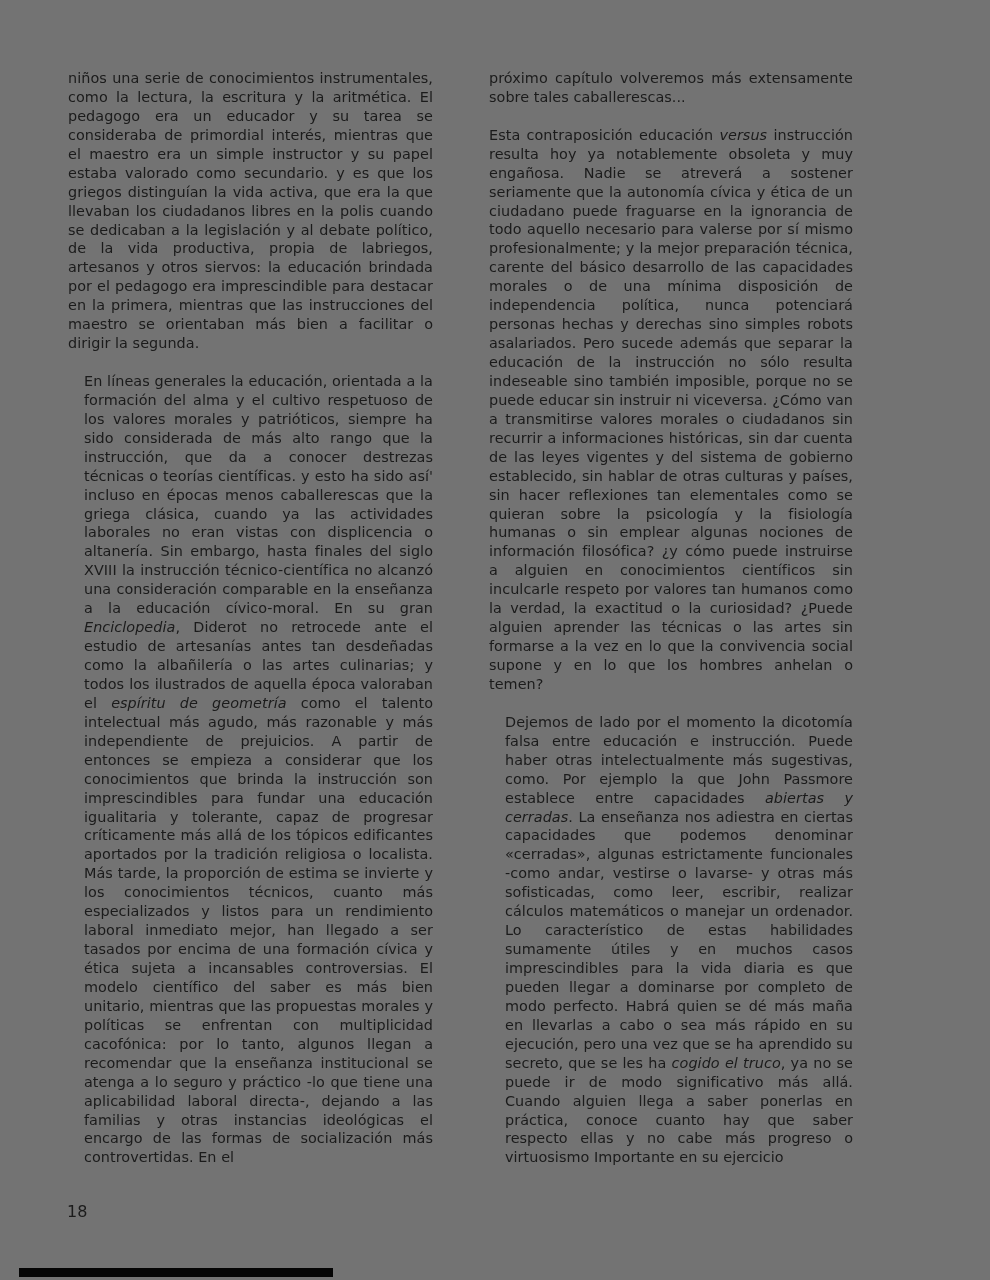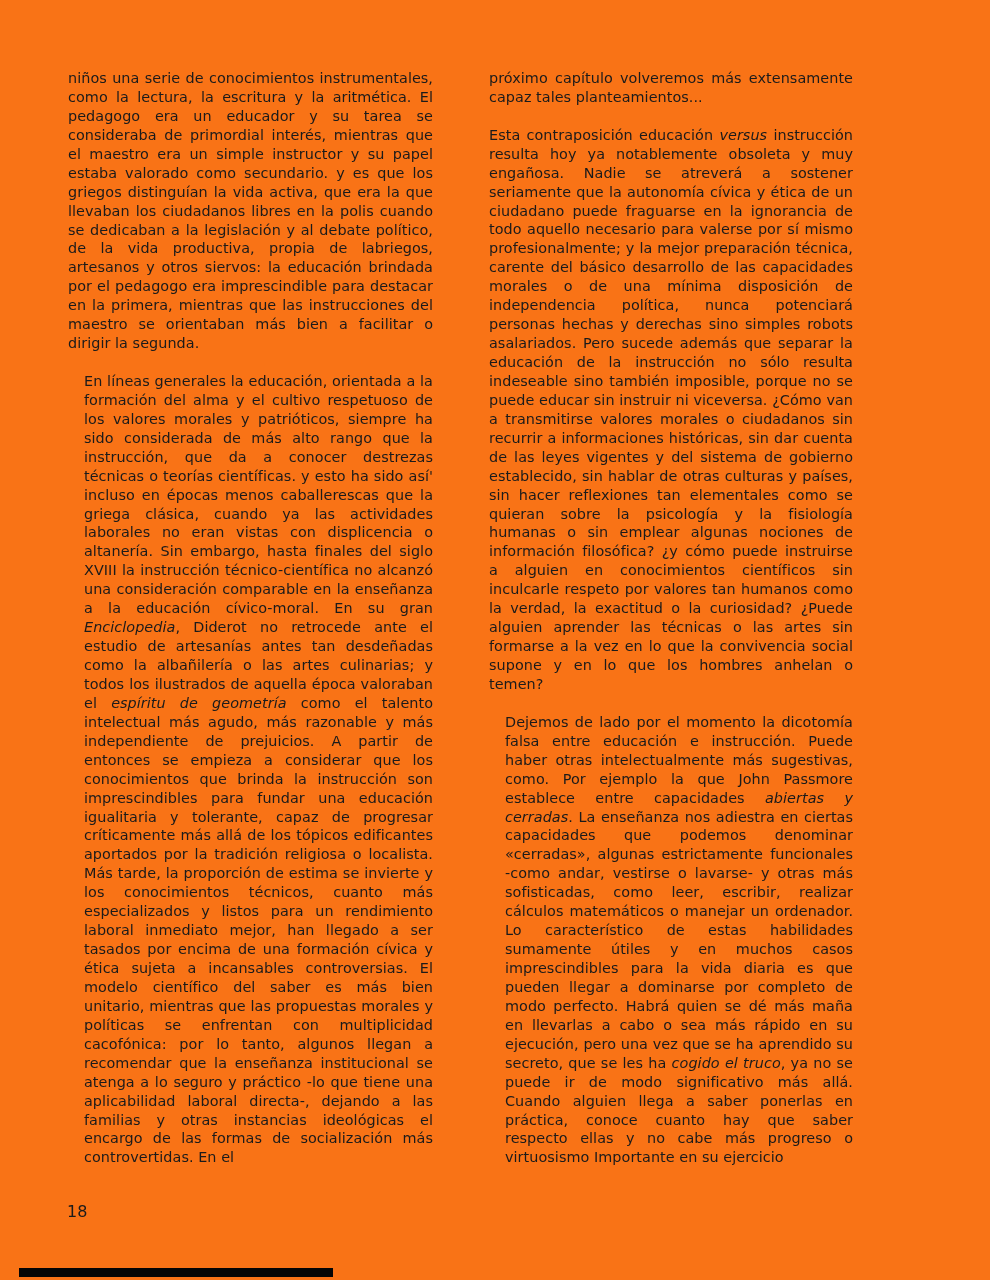--- a/index.html
+++ b/index.html
@@ -4,21 +4,21 @@
 <style>
   html, body {
     margin: 0;
     padding: 0;
     background: #ffffff;
   }
   .page {
     position: relative;
     width: 990px;
     height: 1280px;
-    background: #f97316;
+    background: #737373;
     overflow: hidden;
     font-family: "DejaVu Sans", sans-serif;
     color: #1b1b1b;
   }
   .column {
     position: absolute;
     top: 69px;
     text-align: justify;
     text-justify: inter-word;
     font-size: 14.4px;
@@ -56,21 +56,21 @@
 </head>
 <body>
 
 <div class="page">
   <div class="column column-left">
       <p><span>niños una serie de conocimientos instrumentales, como la lectura, la escritura y la aritmética. El pedagogo era un educador y su tarea se consideraba de primordial interés, mientras que el maestro era un simple instructor y su papel estaba valorado como secundario. y es que los griegos distinguían la vida activa, que era la que llevaban los ciudadanos libres en la polis cuando se dedicaban a la legislación y al debate político, de la vida productiva, propia de labriegos, artesanos y otros siervos: la educación brindada por el pedagogo era imprescindible para destacar en la primera, mientras que las instrucciones del maestro se orientaban más bien a facilitar o dirigir la segunda.</span></p>
       <p><span>En líneas generales la educación, orientada a la formación del alma y el cultivo respetuoso de los valores morales y patrióticos, siempre ha sido considerada de más alto rango que la instrucción, que da a conocer destrezas técnicas o teorías científicas. y esto ha sido así' incluso en épocas menos caballerescas que la griega clásica, cuando ya las actividades laborales no eran vistas con displicencia o altanería. Sin embargo, hasta finales del siglo XVIII la instrucción técnico-científica no alcanzó una consideración comparable en la enseñanza a la educación cívico-moral. En su gran </span><em>Enciclopedia</em><span>, Diderot no retrocede ante el estudio de artesanías antes tan desdeñadas como la albañilería o las artes culinarias; y todos los ilustrados de aquella época valoraban el </span><em>espíritu de geometría</em><span> como el talento intelectual más agudo, más razonable y más independiente de prejuicios. A partir de entonces se empieza a considerar que los conocimientos que brinda la instrucción son imprescindibles para fundar una educación igualitaria y tolerante, capaz de progresar críticamente más allá de los tópicos edificantes aportados por la tradición religiosa o localista. Más tarde, la proporción de estima se invierte y los conocimientos técnicos, cuanto más especializados y listos para un rendimiento laboral inmediato mejor, han llegado a ser tasados por encima de una formación cívica y ética sujeta a incansables controversias. El modelo científico del saber es más bien unitario, mientras que las propuestas morales y políticas se enfrentan con multiplicidad cacofónica: por lo tanto, algunos llegan a recomendar que la enseñanza institucional se atenga a lo seguro y práctico -lo que tiene una aplicabilidad laboral directa-, dejando a las familias y otras instancias ideológicas el encargo de las formas de socialización más controvertidas. En el</span></p>
     </div>
 
   <div class="column column-right">
-      <p><span>próximo capítulo volveremos más extensamente capaz tales planteamientos...</span></p>
+      <p><span>próximo capítulo volveremos más extensamente sobre tales caballerescas...</span></p>
       <p><span>Esta contraposición educación </span><em>versus</em><span> instrucción resulta hoy ya notablemente obsoleta y muy engañosa. Nadie se atreverá a sostener seriamente que la autonomía cívica y ética de un ciudadano puede fraguarse en la ignorancia de todo aquello necesario para valerse por sí mismo profesionalmente; y la mejor preparación técnica, carente del básico desarrollo de las capacidades morales o de una mínima disposición de independencia política, nunca potenciará personas hechas y derechas sino simples robots asalariados. Pero sucede además que separar la educación de la instrucción no sólo resulta indeseable sino también imposible, porque no se puede educar sin instruir ni viceversa. ¿Cómo van a transmitirse valores morales o ciudadanos sin recurrir a informaciones históricas, sin dar cuenta de las leyes vigentes y del sistema de gobierno establecido, sin hablar de otras culturas y países, sin hacer reflexiones tan elementales como se quieran sobre la psicología y la fisiología humanas o sin emplear algunas nociones de información filosófica? ¿y cómo puede instruirse a alguien en conocimientos científicos sin inculcarle respeto por valores tan humanos como la verdad, la exactitud o la curiosidad? ¿Puede alguien aprender las técnicas o las artes sin formarse a la vez en lo que la convivencia social supone y en lo que los hombres anhelan o temen?</span></p>
       <p><span>Dejemos de lado por el momento la dicotomía falsa entre educación e instrucción. Puede haber otras intelectualmente más sugestivas, como. Por ejemplo la que John Passmore establece entre capacidades </span><em>abiertas y cerradas</em><span>. La enseñanza nos adiestra en ciertas capacidades que podemos denominar «cerradas», algunas estrictamente funcionales -como andar, vestirse o lavarse- y otras más sofisticadas, como leer, escribir, realizar cálculos matemáticos o manejar un ordenador. Lo característico de estas habilidades sumamente útiles y en muchos casos imprescindibles para la vida diaria es que pueden llegar a dominarse por completo de modo perfecto. Habrá quien se dé más maña en llevarlas a cabo o sea más rápido en su ejecución, pero una vez que se ha aprendido su secreto, que se les ha </span><em>cogido el truco</em><span>, ya no se puede ir de modo significativo más allá. Cuando alguien llega a saber ponerlas en práctica, conoce cuanto hay que saber respecto ellas y no cabe más progreso o virtuosismo Importante en su ejercicio</span></p>
     </div>
 
   <div class="page-number">18</div>
 
   <div class="scan-bar"></div>
 </div>
 
 </body></html>

